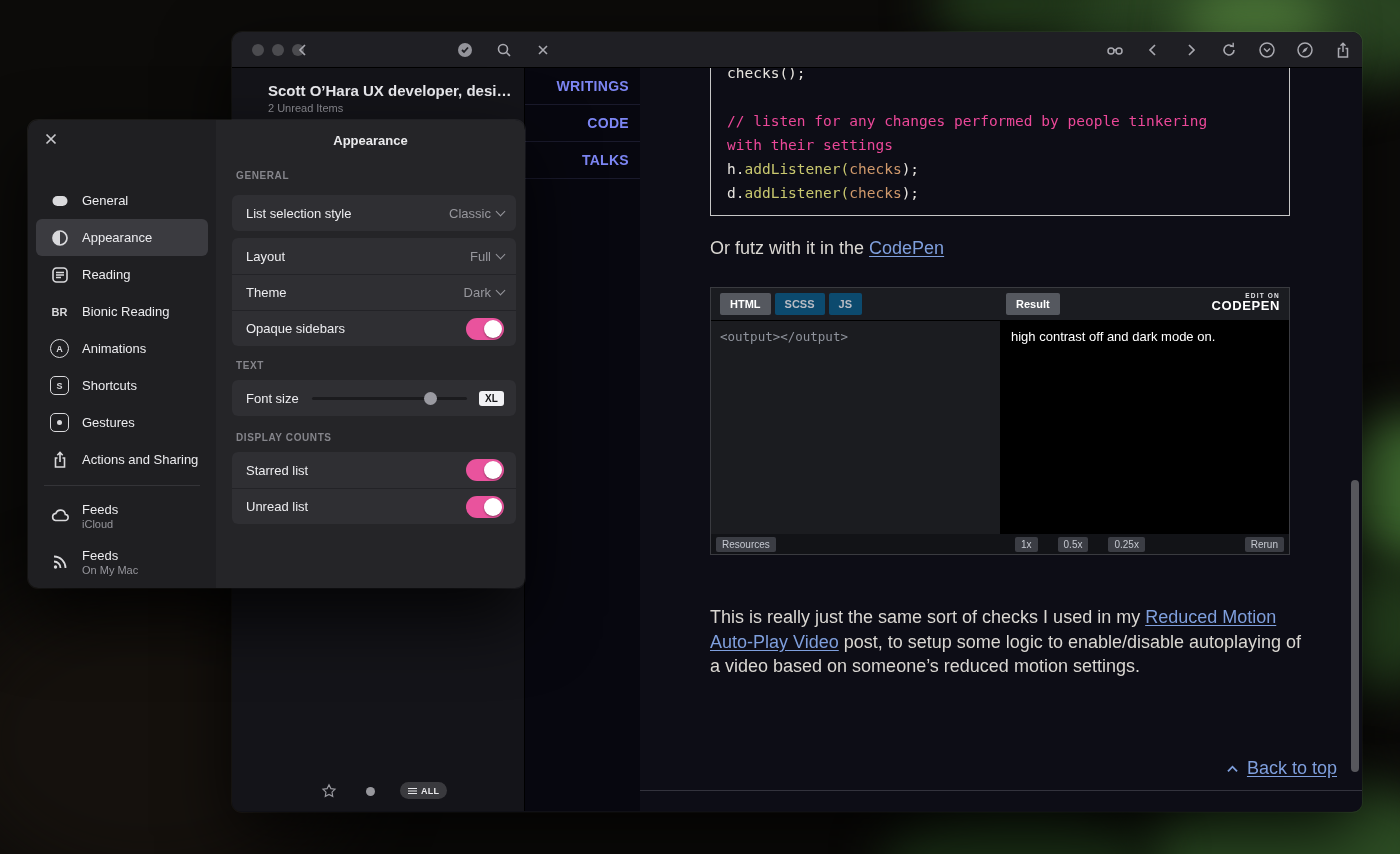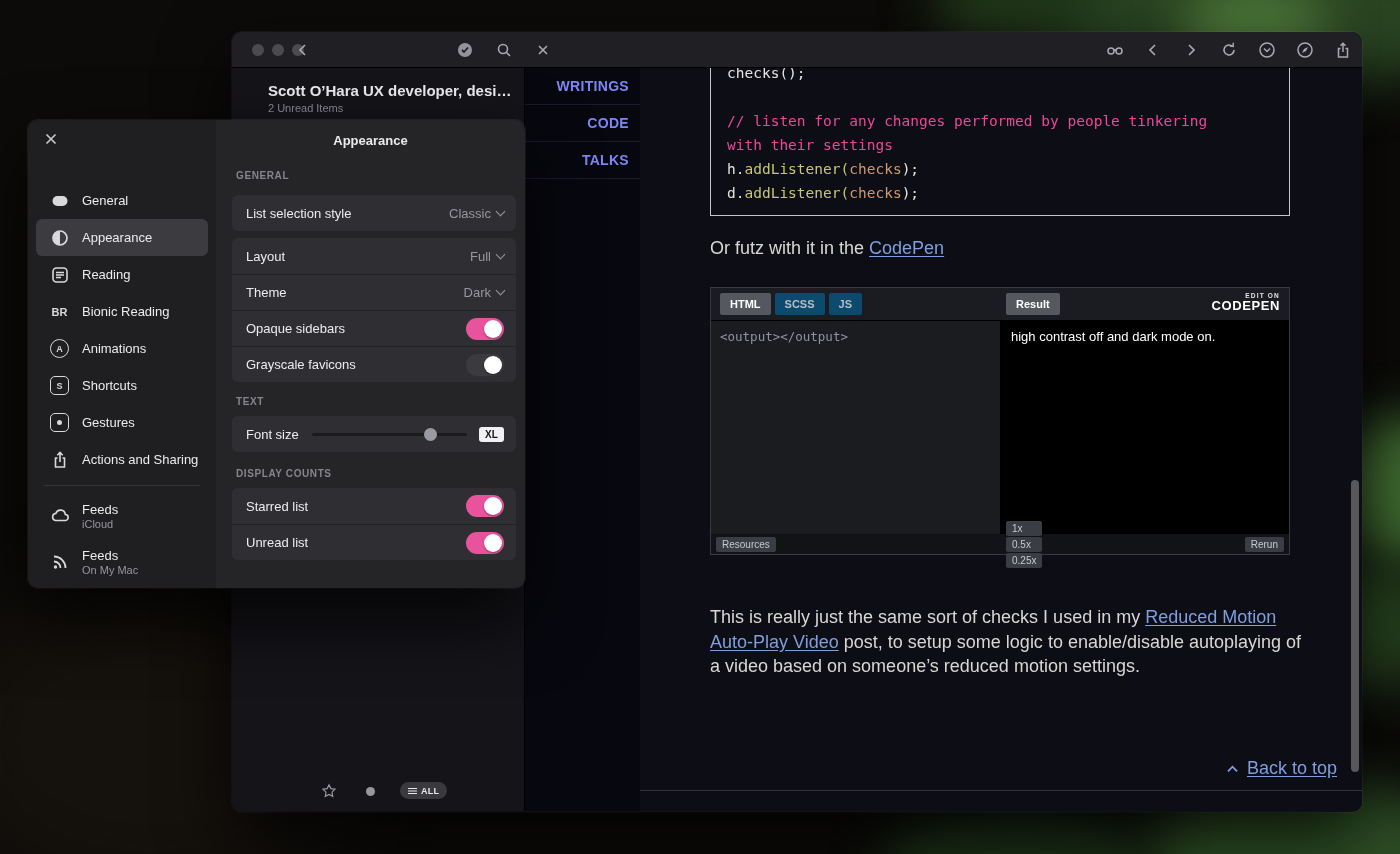--- a/index.html
+++ b/index.html
@@ -72,21 +72,21 @@
   .cp-brand { position:absolute; right:9px; top:4px; text-align:right; color:#fff; line-height:1.1; }
   .cp-editon { display:block; font-size:6.5px; letter-spacing:1.2px; font-weight:700; color:#e4e4e8; }
   .cp-logo { display:block; font-size:13px; font-weight:800; letter-spacing:.6px; }
   .cp-body { display:flex; height:213px; }
   .cp-left { width:290px; background:#1b1c20; border-right:1px solid #000; padding:8px 9px;
              font-family:"DejaVu Sans Mono",monospace; font-size:12.5px; color:#8f939c; }
   .cp-right { flex:1; background:#000; padding:8px 10px; font-size:13px; color:#fff; }
   .cp-foot { height:20px; background:#121317; position:relative; display:flex; align-items:center; }
   .cp-btn { background:#3b3d44; color:#c6c9d1; font-size:10px; padding:2px 6px; border-radius:2px; }
   .cp-res { margin-left:5px; }
-  .cp-zoom { position:absolute; left:295px; display:flex; gap:1px;flex-direction:column; }
+  .cp-zoom { position:absolute; left:304px; display:flex; gap:20px; }
   .cp-rerun { position:absolute; right:5px; }
 
   .backtop { position:absolute; top:690px; right:25px; font-size:18px; color:#7f9fdd;
              display:flex; align-items:center; gap:7px; }
   .backtop span { text-decoration:underline; text-underline-offset:2px; }
   .art-hr { position:absolute; top:722px; left:0; width:100%; border-top:1px solid #33333d; }
   .art-scroll { position:absolute; right:3px; top:412px; width:8px; height:292px; border-radius:4px; background:#57575c; }
 
   
   #prefs { position:absolute; left:28px; top:120px; width:497px; height:468px; border-radius:10px;
@@ -429,26 +429,20 @@
             <span>Dark</span>
             <span class="chev"></span>
           </span>
       </div>
       <div class="row">
         <span class="row-label">Opaque sidebars</span>
         <span class="tgl on">
             <span class="knob"></span>
           </span>
       </div>
-      <div class="row">
-        <span class="row-label">Grayscale favicons</span>
-        <span class="tgl off">
-            <span class="knob"></span>
-          </span>
-      </div>
     </div>
 
     <div class="sec sec2">TEXT</div>
     <div class="grp g3">
       <div class="row">
         <span class="row-label">Font size</span>
         <span class="slider">
             <span class="sknob"></span>
           </span>
         <span class="badge">XL</span>

